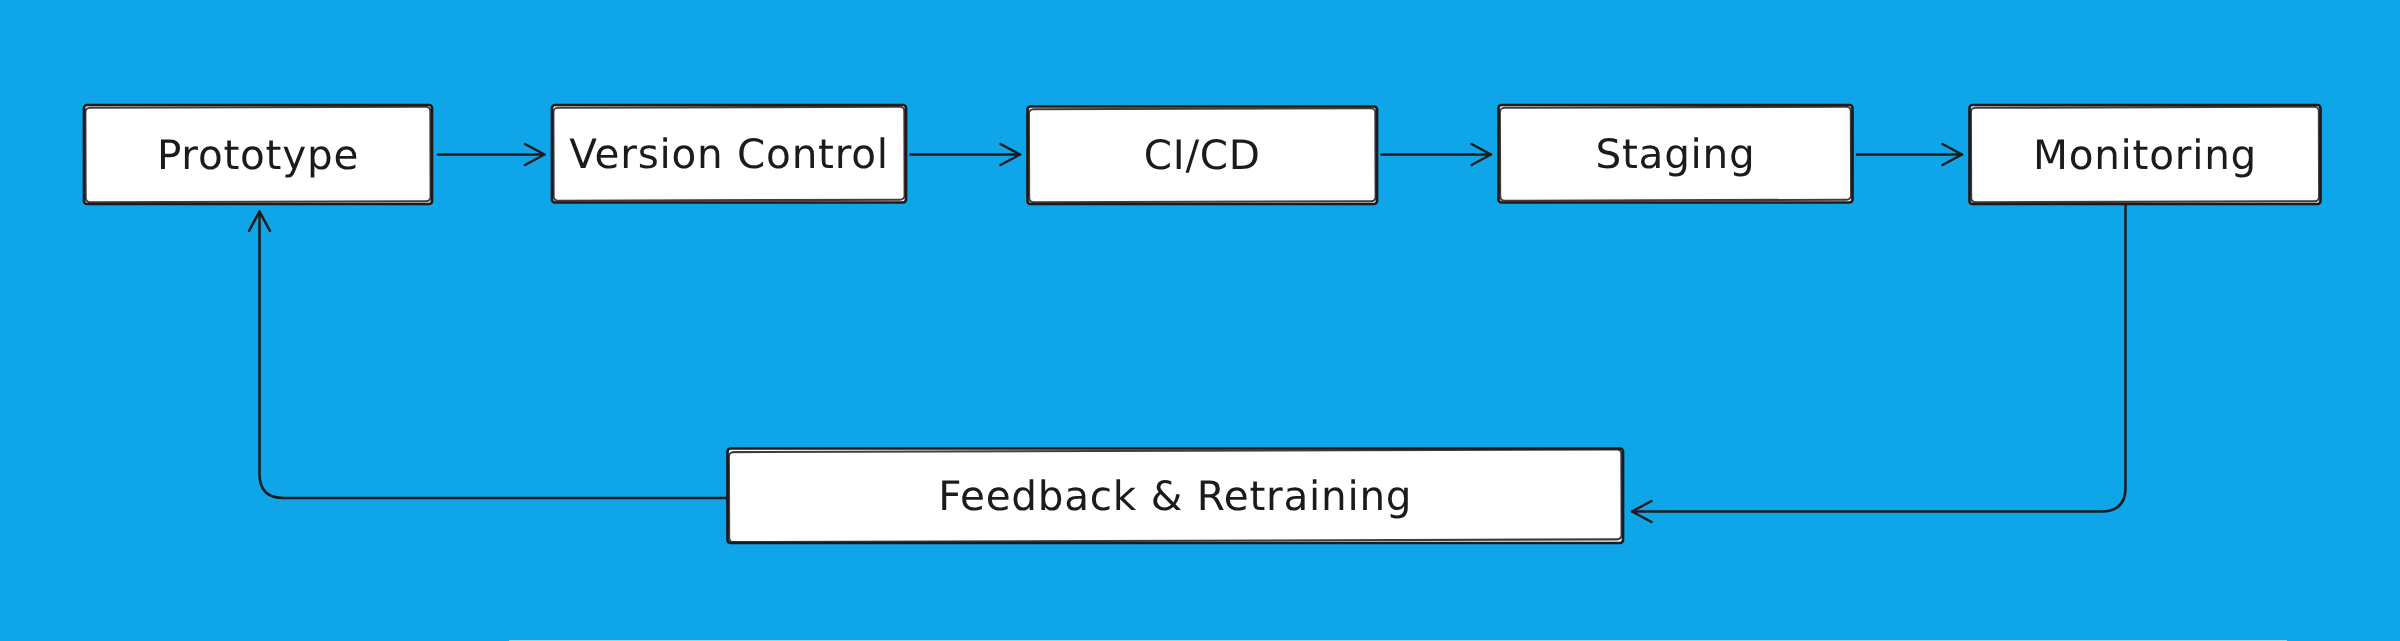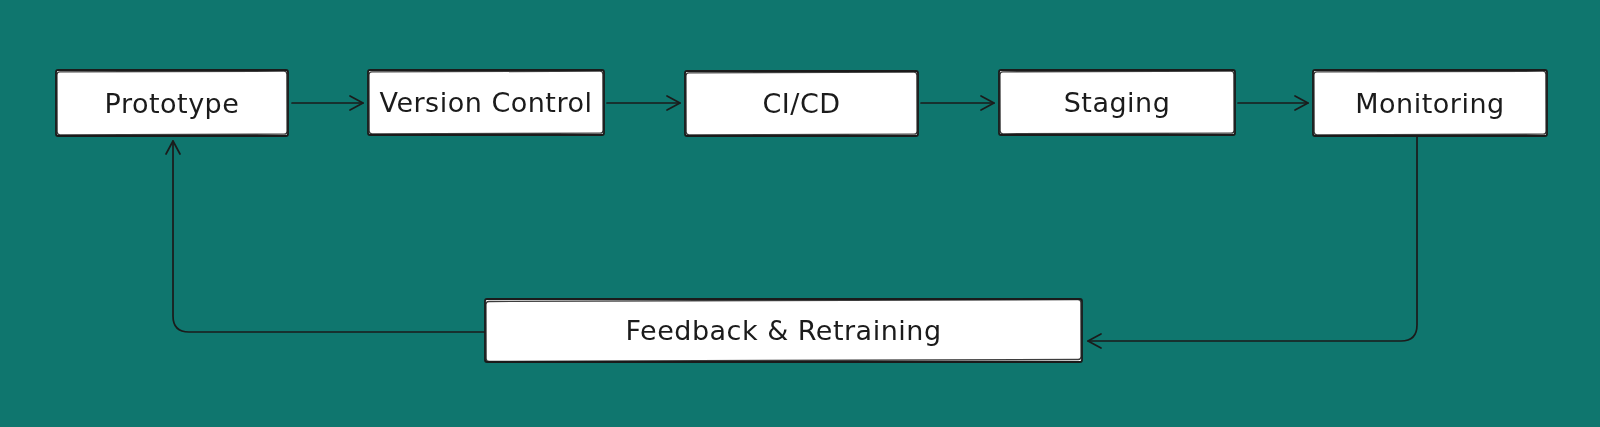--- a/index.html
+++ b/index.html
@@ -4,21 +4,21 @@
 <style>
   html, body {
     margin: 0;
     padding: 0;
     background: #ffffff;
   }
   .stage {
     position: relative;
     width: 1600px;
     height: 427px;
-    background: #0f766e;
+    background: #0ea5e9;
     overflow: hidden;
   }
   svg { display: block; }
   .node-box {
     fill: #ffffff;
     stroke: #1b1b1b;
     stroke-width: 1.8;
   }
   .node-box.overdraw {
     fill: none;

